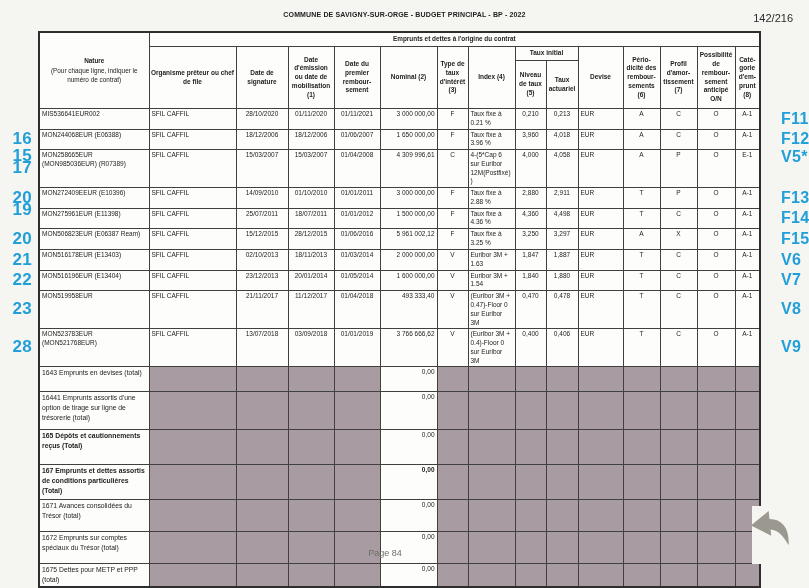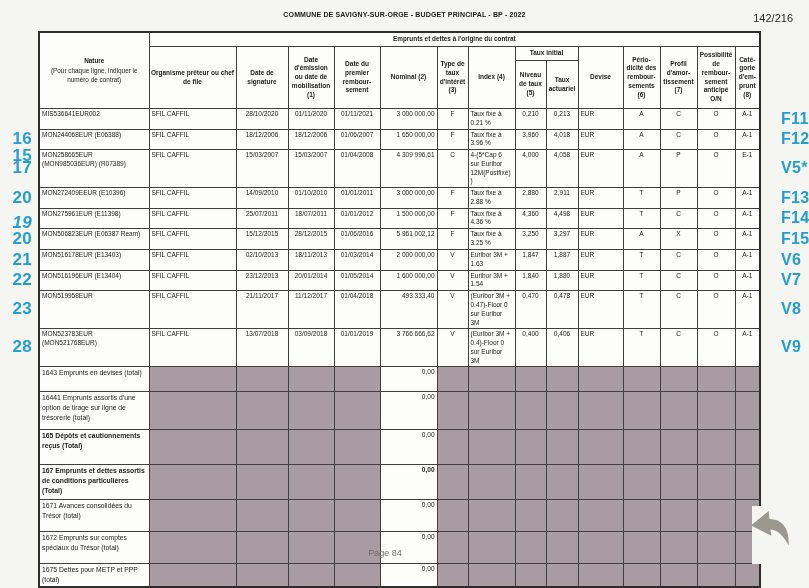--- a/index.html
+++ b/index.html
@@ -412,24 +412,24 @@
     <td class="shaded"></td>
     <td class="shaded"></td>
   </tr>
       </tbody>
   </table>
 <div class="margin-num" style="top: 87.5px; margin-top: 37px;">15</div>
     <div class="margin-label" style="top: 87.5px;">F11</div>
     <div class="margin-num" style="top: 107.5px;">16</div>
     <div class="margin-label" style="top: 107.5px;">F12</div>
     <div class="margin-num" style="top: 137px;">17</div>
-    <div class="margin-label" style="top: 137px;">V5*</div>
+    <div class="margin-label" style="top: 126px;">V5*</div>
     <div class="margin-num" style="top: 166.5px;">20</div>
     <div class="margin-label" style="top: 166.5px;">F13</div>
-    <div class="margin-num" style="top: 192px; font-style: italic;">19</div>
+    <div class="margin-num" style="top: 179px;">19</div>
     <div class="margin-label" style="top: 186.5px;">F14</div>
     <div class="margin-num" style="top: 207.5px;">20</div>
     <div class="margin-label" style="top: 207.5px;">F15</div>
     <div class="margin-num" style="top: 228.5px;">21</div>
     <div class="margin-label" style="top: 228.5px;">V6</div>
     <div class="margin-num" style="top: 248.5px;">22</div>
     <div class="margin-label" style="top: 248.5px;">V7</div>
     <div class="margin-num" style="top: 278px;">23</div>
     <div class="margin-label" style="top: 278px;">V8</div>
     <div class="margin-num" style="top: 316px;">28</div>

